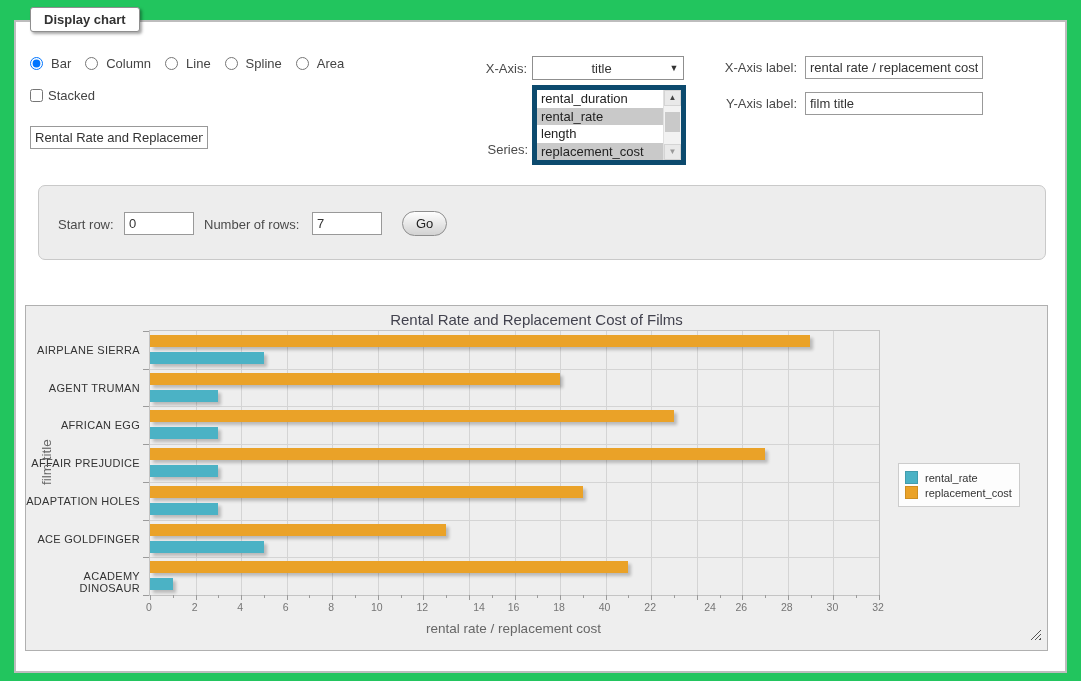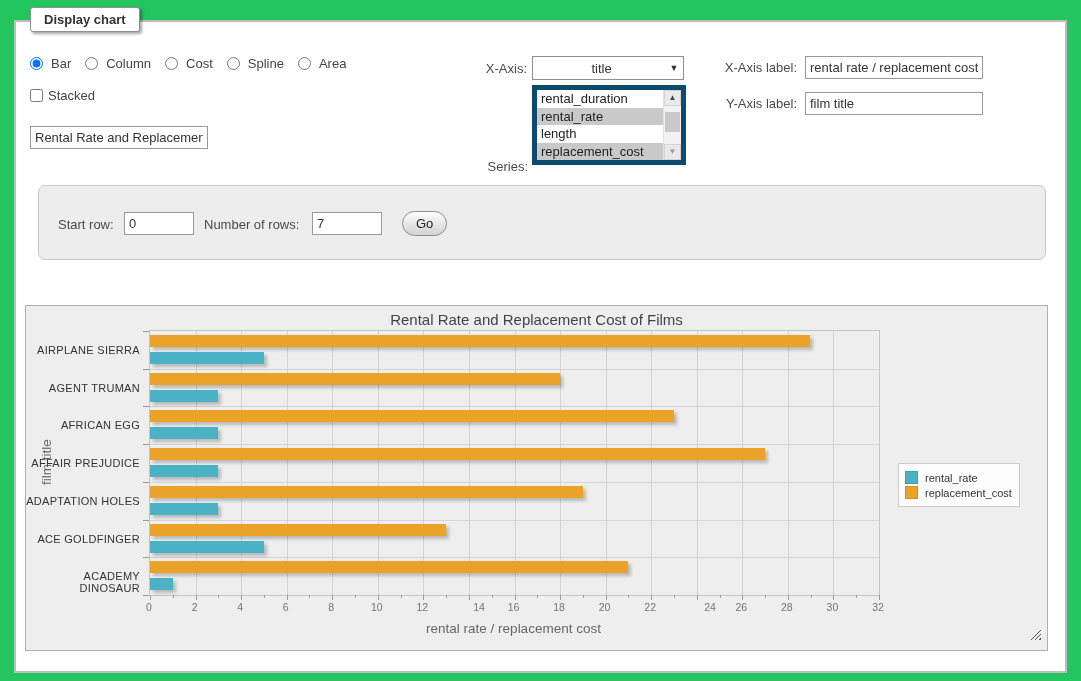--- a/index.html
+++ b/index.html
@@ -19,21 +19,21 @@
   .radio-row input{margin:0 4px 0 0;vertical-align:-2px;}
   .stacked-row{left:30px;top:88px;display:flex;align-items:center;color:#444;}
   .stacked-row input{margin:0 5px 0 0;vertical-align:-2px;}
 
   input[type=text]{border:1px solid #999;background:#fff;color:#333;
         font-family:"Liberation Sans",sans-serif;font-size:13px;padding:2px 4px;height:17px;box-sizing:content-box;}
   .title-input{left:30px;top:126px;width:168px;}
 
   .lbl{color:#4a4a4a;}
   .xaxis-lbl{left:440px;top:61px;width:87px;text-align:right;}
-  .series-lbl{left:440px;top:159px;width:88px;text-align:right;}
+  .series-lbl{left:440px;top:142px;width:88px;text-align:right;}
   .xaxislabel-lbl{left:713px;top:60px;width:84px;text-align:right;}
   .yaxislabel-lbl{left:713px;top:96px;width:84px;text-align:right;}
   .xaxislabel-input{left:805px;top:56px;width:168px;}
   .yaxislabel-input{left:805px;top:92px;width:168px;}
 
   
   .select{left:532px;top:56px;width:150px;height:22px;border:1px solid #8f8f8f;background:#fff;
         display:flex;align-items:center;color:#333;}
   .select .sel-text{flex:1;padding-left:5px;text-align:center;}
   .select .sel-arrow{width:18px;text-align:center;color:#333;font-size:9px;}
@@ -91,21 +91,21 @@
 
   <div class="abs fieldset"></div>
   <div class="abs fieldset-legend">Display chart</div>
 
   <div class="abs radio-row" id="chart-type-group">
       <input type="radio" name="ctype" checked="" style="">
       <label>Bar</label>
       <input type="radio" name="ctype" style="">
       <label>Column</label>
       <input type="radio" name="ctype" style="">
-      <label>Cost</label>
+      <label>Line</label>
       <input type="radio" name="ctype" style="">
       <label>Spline</label>
       <input type="radio" name="ctype" style="">
       <label>Area</label>
     </div>
 
   <div class="abs stacked-row">
     <input type="checkbox" id="stacked-cb" style="">
     <label for="stacked-cb">Stacked</label>
   </div>
@@ -239,21 +239,21 @@
         <div class="xtick-label abs" style="left: 123px;">0</div>
         <div class="xtick-label abs" style="left: 168.562px;">2</div>
         <div class="xtick-label abs" style="left: 214.125px;">4</div>
         <div class="xtick-label abs" style="left: 259.688px;">6</div>
         <div class="xtick-label abs" style="left: 305.25px;">8</div>
         <div class="xtick-label abs" style="left: 350.812px;">10</div>
         <div class="xtick-label abs" style="left: 396.375px;">12</div>
         <div class="xtick-label abs" style="left: 453px;">14</div>
         <div class="xtick-label abs" style="left: 487.5px;">16</div>
         <div class="xtick-label abs" style="left: 533.062px;">18</div>
-        <div class="xtick-label abs" style="left: 578.625px;">20</div>
+        <div class="xtick-label abs" style="left: 578.625px;">40</div>
         <div class="xtick-label abs" style="left: 624.188px;">22</div>
         <div class="xtick-label abs" style="left: 684px;">24</div>
         <div class="xtick-label abs" style="left: 715.312px;">26</div>
         <div class="xtick-label abs" style="left: 760.875px;">28</div>
         <div class="xtick-label abs" style="left: 806.438px;">30</div>
         <div class="xtick-label abs" style="left: 852px;">32</div>
       </div>
     <div class="abs xaxis-title">rental rate / replacement cost</div>
     <div class="abs yaxis-title-wrap">
       <span>film title</span>

